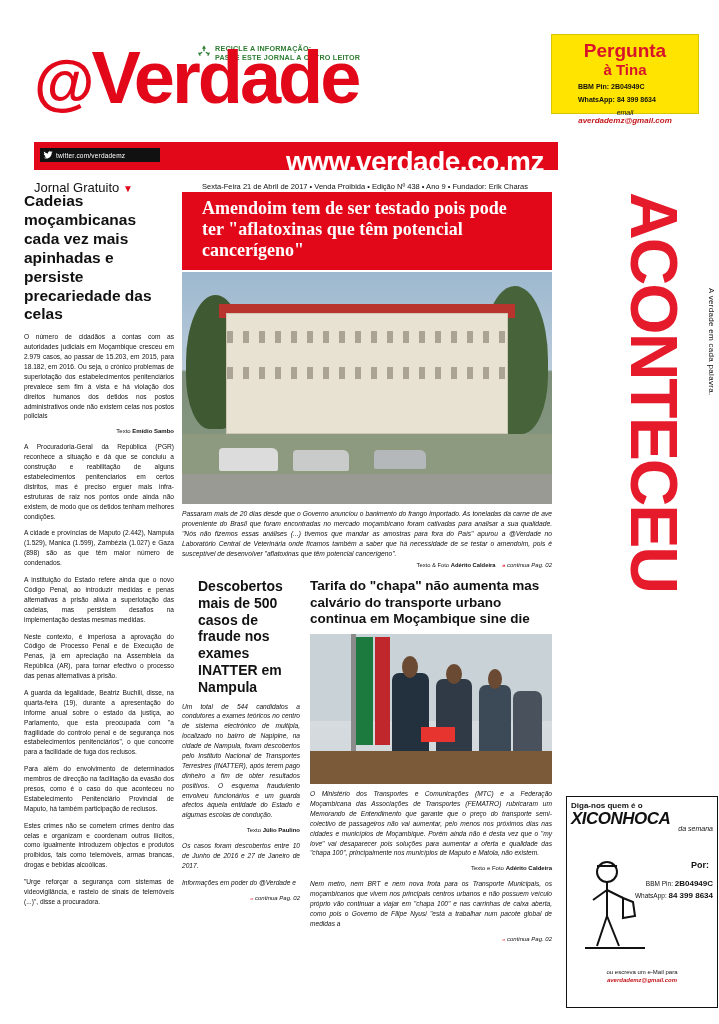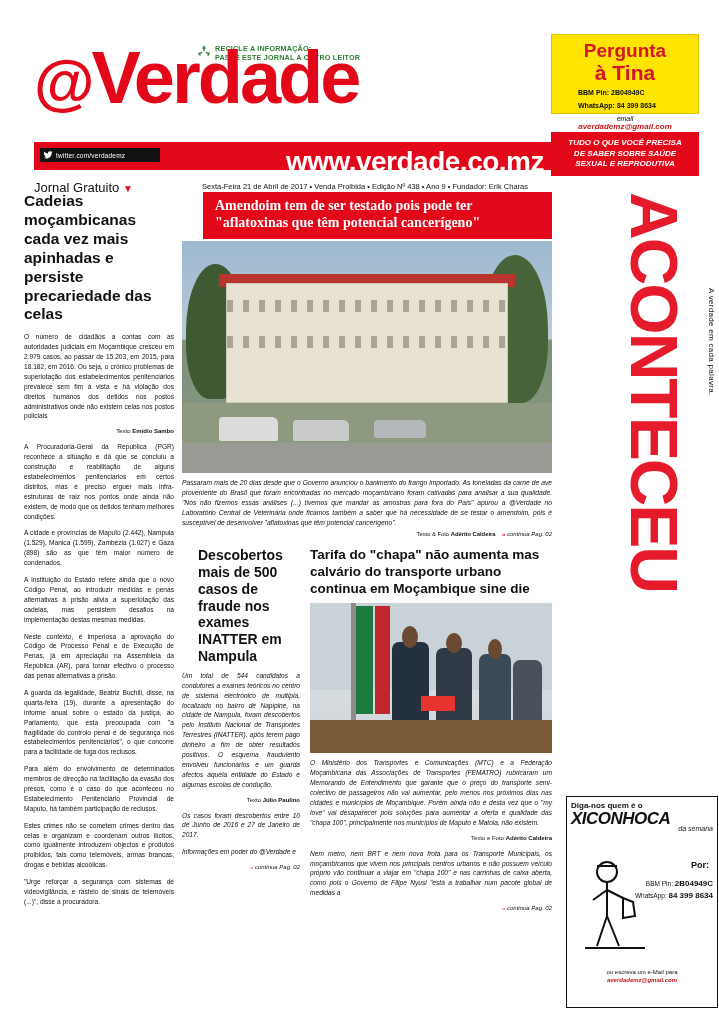--- a/index.html
+++ b/index.html
@@ -50,21 +50,21 @@
   }
   .jornal .b { font-weight:normal; }
   .jornal .tri { color:#e3071a; font-size:10px; }
 
   
   .tina {
     position:absolute; right:10px; top:26px; width:148px; height:80px;
     background:#ffe400; border:1px solid #d9c400; text-align:center;
   }
   .tina h3 { margin:6px 0 0; color:#d7142b; font-size:19px; line-height:1; font-weight:bold; }
-  .tina h3 .sm { font-size:21px; display:block; margin-top:2px;}
+  .tina h3 .sm { font-size:15px; display:block; margin-top:2px;}
   .tina .row { font-size:7px; margin-top:6px; text-align:left; padding-left:26px; }
   .tina .row span { font-weight:bold; }
   .tina .email { font-size:7px; margin-top:6px; font-style:italic; }
   .tina .mail { font-size:8px; font-weight:bold; color:#c4161c; font-style:italic; }
   .tina-strip {
     position:absolute; right:10px; top:124px; width:148px; height:44px;
     background:#e3071a; color:#fff; font-size:8px; font-weight:bold; font-style:italic;
     display:flex; align-items:center; justify-content:center; text-align:center;
     line-height:1.35; padding:2px 6px;
   }
@@ -86,22 +86,22 @@
     font-size:15.5px; line-height:1.22; font-weight:bold; margin:0 0 8px;
   }
   p.body {
     font-size:6.6px; line-height:1.5; text-align:justify; margin:0 0 7px;
   }
   p.credit { font-size:6px; text-align:right; margin:2px 0 8px; }
   p.credit b { font-weight:bold; }
 
   
   .hl-red {
-    background:#e3071a; color:#fff; padding:6px 12px 8px; font-size:14px;
-    font-weight:bold; line-height:1.18; font-family:"Liberation Serif", serif;margin-left:21px;
+    background:#e3071a; color:#fff; padding:6px 20px 8px; font-size:18px;
+    font-weight:bold; line-height:1.18; font-family:"Liberation Serif", serif;
   }
   .photo {
     width:100%; height:232px; margin-top:2px; position:relative; overflow:hidden;
     background:linear-gradient(#9db8cf 0%, #b9cbd9 42%, #7d8f7a 43%, #8a9b84 100%);
   }
   .photo .bldg {
     position:absolute; left:12%; top:18%; width:76%; height:52%;
     background:#e8e2d2; border:1px solid #cfc8b6;
   }
   .photo .bldg:before {
@@ -231,27 +231,20 @@
       <div class="row">
         <span>BBM Pin:</span>
         <span>2B04949C</span>
       </div>
       <div class="row">
         <span>WhatsApp:</span>
         <span>84 399 8634</span>
       </div>
       <div class="email">email</div>
       <div class="mail">averdademz@gmail.com</div>
-    </div>
-    <div class="tina-strip">
-      <div>
-        <div>TUDO O QUE VOCÊ PRECISA</div>
-        <div>DE SABER SOBRE SAÚDE</div>
-        <div>SEXUAL E REPRODUTIVA</div>
-      </div>
     </div>
 
     <div class="dateline">Sexta-Feira 21 de Abril de 2017 • Venda Proibida • Edição Nº 438 • Ano 9 • Fundador: Erik Charas</div>
   </div>
 
   <div class="content">
 
     <div class="col-left">
       <h1 class="lead">Cadeias moçambicanas cada vez mais apinhadas e persiste precariedade das celas</h1>
       <p class="body">O número de cidadãos a contas com as autoridades judiciais em Moçambique cresceu em 2.979 casos, ao passar de 15.203, em 2015, para 18.182, em 2016. Ou seja, o crónico problemas de superlotação dos estabelecimentos penitenciários prevalece sem fim à vista e há violação dos direitos humanos dos detidos nos postos administrativos onde não existem celas nos postos policiais</p>

